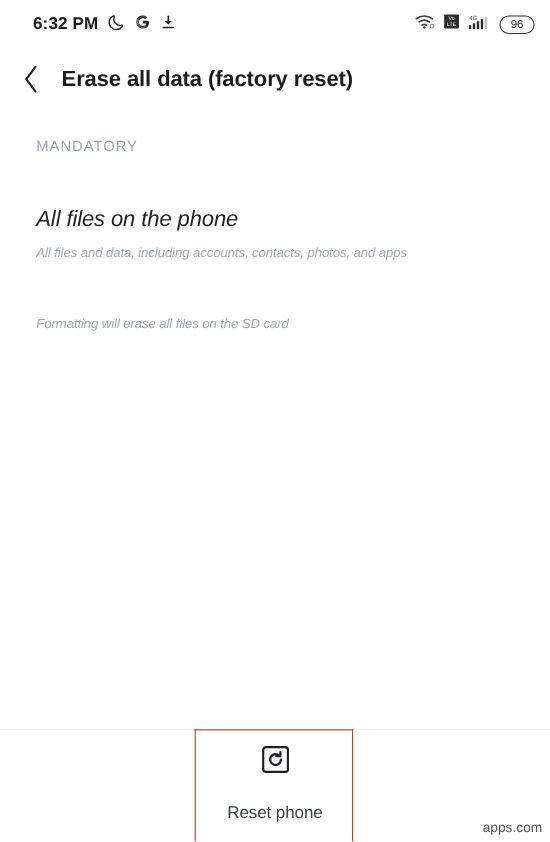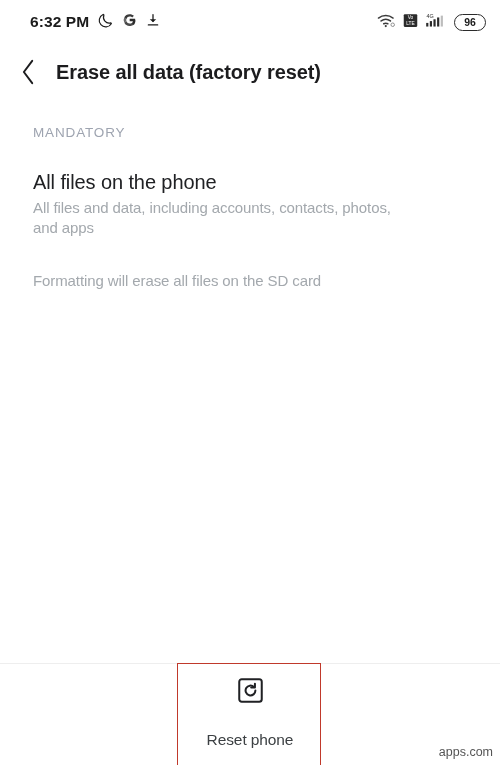--- a/index.html
+++ b/index.html
@@ -68,21 +68,21 @@
     width: 32px;
     height: 17px;
     border: 1.6px solid #2b2b2b;
     border-radius: 9px;
     display: flex;
     align-items: center;
     justify-content: center;
   }
   #battery-level {
     font-size: 10.5px;
-    font-weight: bold;
+    font-weight: normal;
     color: #1b1b1b;
     line-height: 1;
     letter-spacing: -0.2px;
   }
 
   
   #app-bar {
     position: absolute;
     top: 46px; left: 0;
     width: 500px;
@@ -116,38 +116,39 @@
     font-size: 13.5px;
     font-weight: normal;
     letter-spacing: 0.85px;
     color: #9ea4b0;
     text-align: center;
   }
 
   
   #settings-list {
     position: absolute;
-    top: 163px;
+    top: 180px;
     left: 0;
     width: 500px;
+    font-style: italic;
   }
   .list-item {
     padding: 4px 33px 18px 33px;
     cursor: pointer;
   }
   .item-title {
     font-size: 20px;
     color: #202124;
     line-height: 30px;
     letter-spacing: -0.1px;
   }
   .item-subtitle {
-    font-size: 15px;
+    font-size: 12px;
     color: #a3a8ad;
-    line-height: 20px;
+    line-height: 31px;
     letter-spacing: -0.1px;
     max-width: 375px;
     margin-top: 1px;
   }
   #list-item-sdcard { padding-top: 14px; }
 
   
   #bottom-divider {
     position: absolute;
     top: 663px; left: 0;

